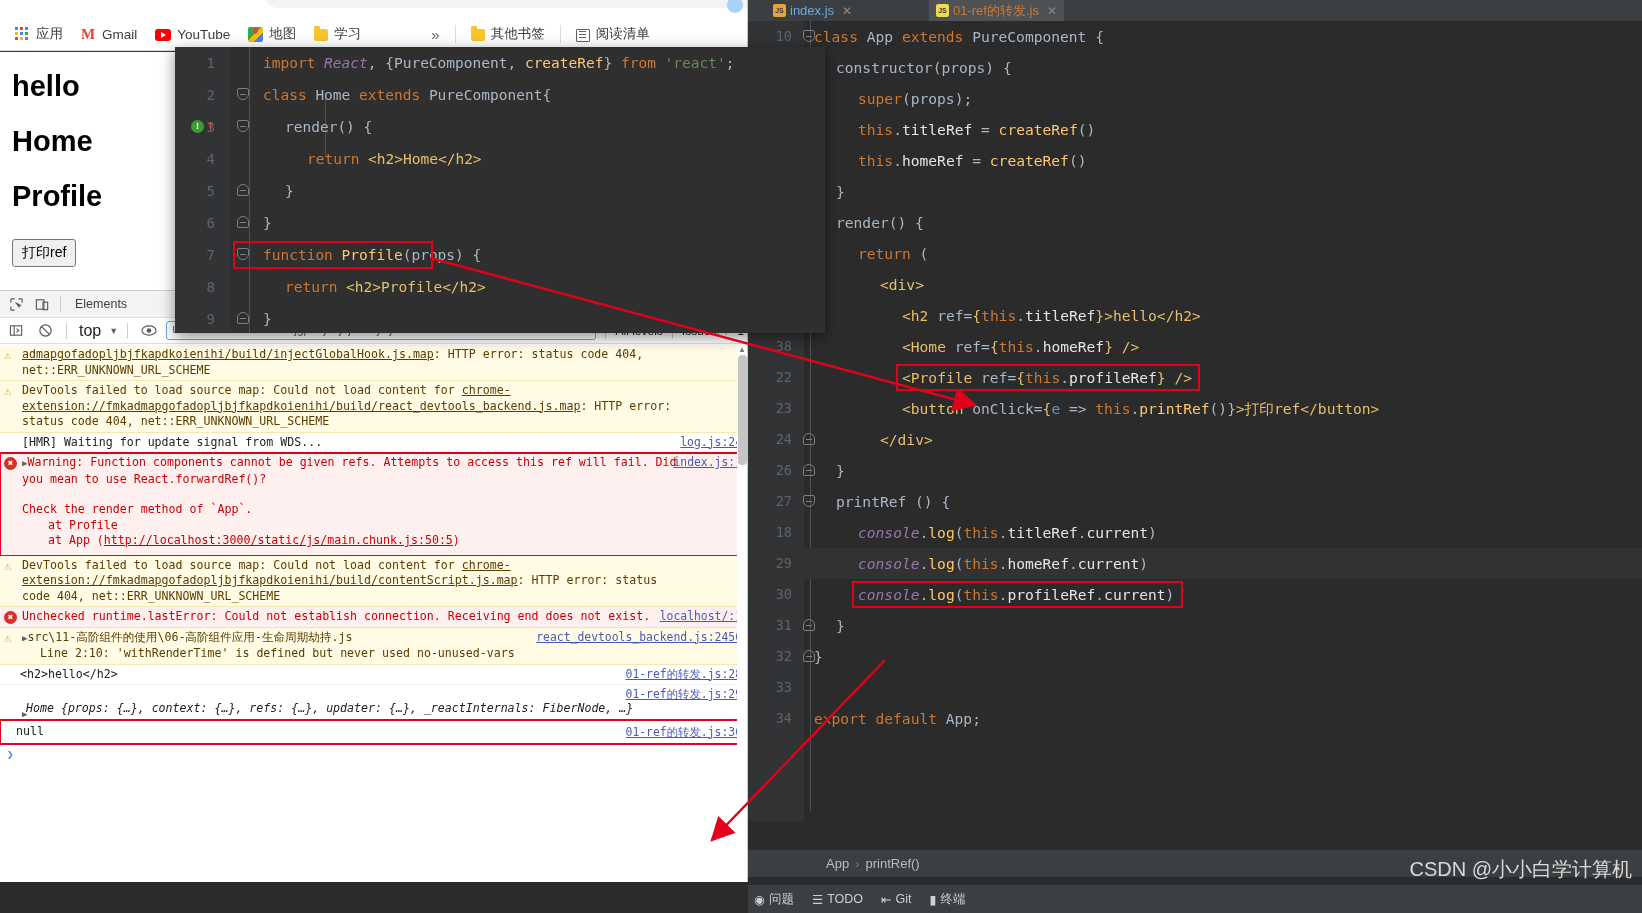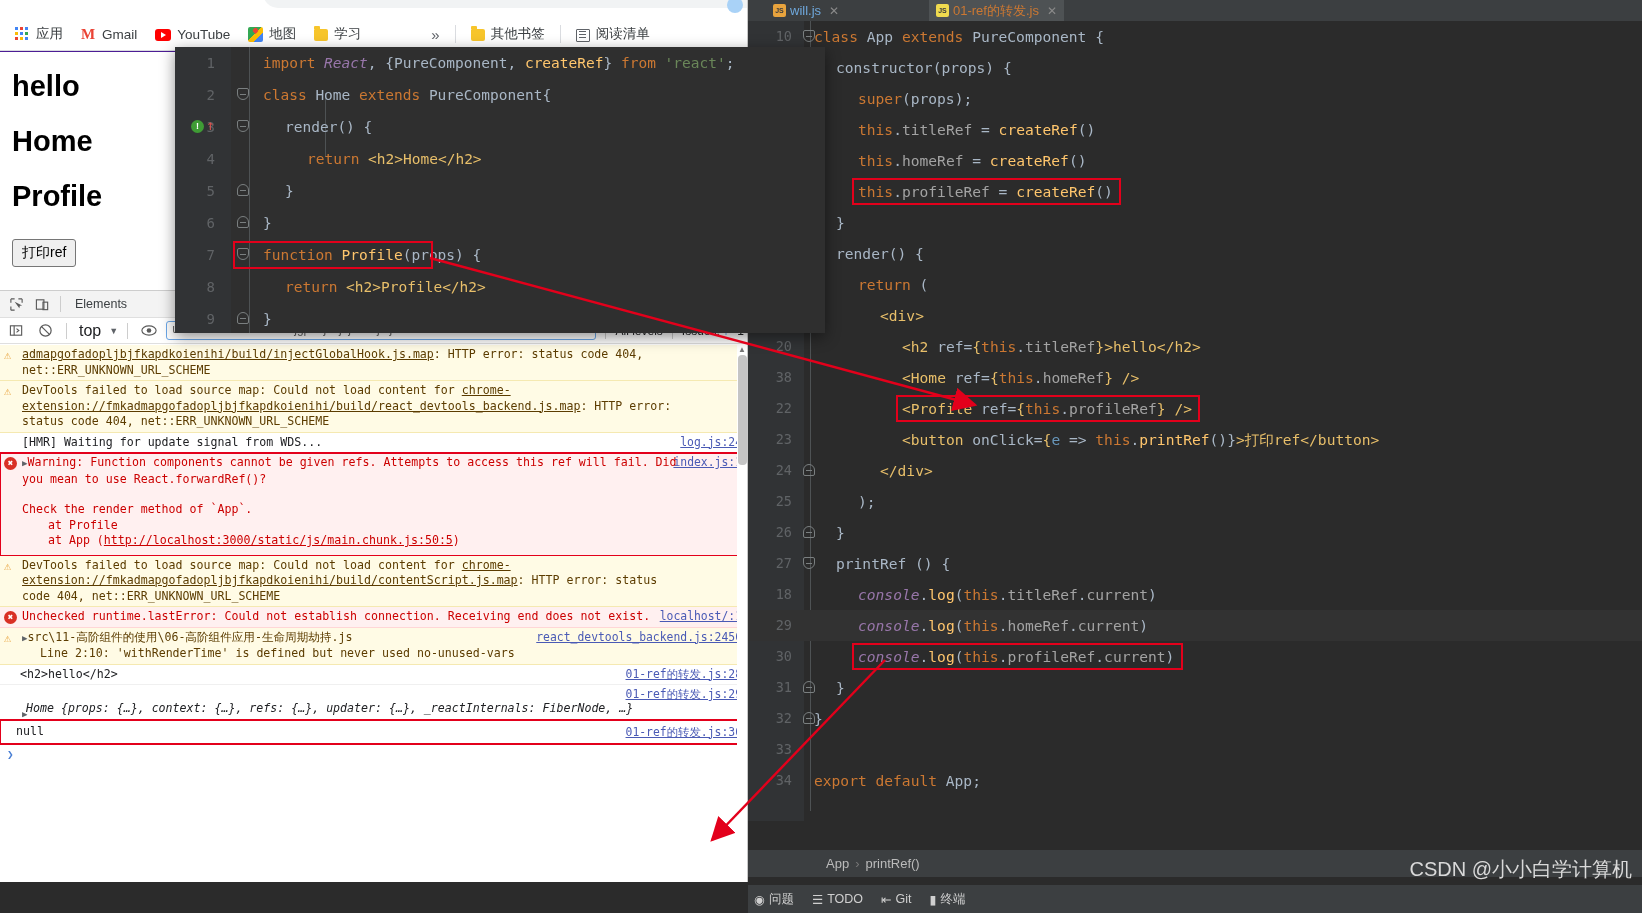--- a/index.html
+++ b/index.html
@@ -168,21 +168,21 @@
   .fi { display:block; width:12px; height:12px; border:1px solid #7a7f80; position:relative; }
   .fi.down { border-radius:2px 2px 6px 6px; }
   .fi.up   { border-radius:6px 6px 2px 2px; }
   .fi:after { content:""; position:absolute; left:2px; top:4.5px; width:6px; height:1px; background:#7a7f80; }
 
   
   .kw { color:#cc7832; }            
   .pl { color:#a9b7c6; }
   .str{ color:#6a8759; }            
   .fn { color:#ffc66d; }            
-  .fld{ color:#a3a3a3; }            
+  .fld{ color:#e5e5e5; }            
   .itl{ color:#9876aa; font-style:italic;}
   .br { color:#a9b7c6; }
   .tag{ color:#e8bf6a; }
   .bl { color:#6897bb; }
 
   
   .ann { position:absolute; border:2px solid #e3001b; pointer-events:none; }
   svg.arrows { position:absolute; left:0; top:0; width:1642px; height:913px; pointer-events:none; }
 
   
@@ -382,50 +382,48 @@
       <div id="dt-vup">▲</div>
       <div id="dt-vthumb"></div>
     </div>
   </div>
 </div>
 
 <div id="ide">
   <div id="ide-tabs">
     <div class="ide-tab" id="tab1">
       <span class="jsico o">JS</span>
-      <span>will.js</span>
+      <span>index.js</span>
       <span class="tab-x">✕</span>
     </div>
     <div class="ide-tab" id="tab2">
       <span class="jsico">JS</span>
       <span>01-ref的转发.js</span>
       <span class="tab-x">✕</span>
     </div>
   </div>
 
   <div id="ide-gutter"></div>
   <div id="ide-editor">
     <div class="idevline" style="top:0; height:790px;"></div>
     <div id="ide-rows">
         <div class="row"><span class="rnum">10</span><span class="fold"><span class="fi down"></span></span><span class="code" style="left:66px"><span class="kw">class </span><span class="pl">App </span><span class="kw">extends </span><span class="pl">PureComponent {</span></span></div>
         <div class="row"><span class="rnum">11</span><span class="code" style="left:88px"><span class="pl">constructor(props) {</span></span></div>
         <div class="row"><span class="rnum">12</span><span class="code" style="left:110px"><span class="kw">super</span><span class="pl">(props);</span></span></div>
         <div class="row"><span class="rnum">13</span><span class="code" style="left:110px"><span class="kw">this</span><span class="pl">.</span><span class="fld">titleRef </span><span class="pl">= </span><span class="fn">createRef</span><span class="pl">()</span></span></div>
         <div class="row"><span class="rnum">14</span><span class="code" style="left:110px"><span class="kw">this</span><span class="pl">.</span><span class="fld">homeRef </span><span class="pl">= </span><span class="fn">createRef</span><span class="pl">()</span></span></div>
-        <div class="row"><span class="rnum">15</span><span class="code" style="left:110px"><span class="kw">this</span><span class="pl">.</span><span class="fld">profileRef </span><span class="pl">= </span><span class="fn">createRef</span><span class="pl">()</span></span><div class="ann" style="left: 104px; top: 2px; height: 27px; width: 269.2px;"></div></div>
         <div class="row"><span class="rnum">16</span><span class="code" style="left:88px"><span class="br">}</span></span></div>
         <div class="row"><span class="rnum">17</span><span class="code" style="left:88px"><span class="pl">render() {</span></span></div>
         <div class="row"><span class="rnum">18</span><span class="code" style="left:110px"><span class="kw">return </span><span class="pl">(</span></span></div>
         <div class="row"><span class="rnum">19</span><span class="code" style="left:132px"><span class="tag">&lt;div&gt;</span></span></div>
         <div class="row"><span class="rnum">20</span><span class="code" style="left:154px"><span class="tag">&lt;h2 </span><span class="pl">ref=</span><span class="tag">{</span><span class="kw">this</span><span class="pl">.</span><span class="fld">titleRef</span><span class="tag">}</span><span class="tag">&gt;hello&lt;/h2&gt;</span></span></div>
         <div class="row"><span class="rnum">38</span><span class="code" style="left:154px"><span class="tag">&lt;Home </span><span class="pl">ref=</span><span class="tag">{</span><span class="kw">this</span><span class="pl">.</span><span class="fld">homeRef</span><span class="tag">} </span><span class="tag">/&gt;</span></span></div>
         <div class="row"><span class="rnum">22</span><span class="code" style="left:154px"><span class="tag">&lt;Profile </span><span class="pl">ref=</span><span class="tag">{</span><span class="kw">this</span><span class="pl">.</span><span class="fld">profileRef</span><span class="tag">} </span><span class="tag">/&gt;</span></span><div class="ann" style="left: 148px; top: 2px; height: 27px; width: 304.4px;"></div></div>
         <div class="row"><span class="rnum">23</span><span class="code" style="left:154px"><span class="tag">&lt;button </span><span class="pl">onClick=</span><span class="tag">{</span><span class="bl">e </span><span class="pl">=&gt; </span><span class="kw">this</span><span class="pl">.</span><span class="fn">printRef</span><span class="pl">()}</span><span class="tag">&gt;打印ref&lt;/button&gt;</span></span></div>
         <div class="row"><span class="rnum">24</span><span class="fold"><span class="fi up"></span></span><span class="code" style="left:132px"><span class="tag">&lt;/div&gt;</span></span></div>
-        <div class="row"><span class="rnum">25</span><span class="code" style="left:110px"><span class="pl">);</span></span></div>
         <div class="row"><span class="rnum">26</span><span class="fold"><span class="fi up"></span></span><span class="code" style="left:88px"><span class="br">}</span></span></div>
         <div class="row"><span class="rnum">27</span><span class="fold"><span class="fi down"></span></span><span class="code" style="left:88px"><span class="pl">printRef () {</span></span></div>
         <div class="row"><span class="rnum">18</span><span class="code" style="left:110px"><span class="itl">console</span><span class="pl">.</span><span class="fn">log</span><span class="pl">(</span><span class="kw">this</span><span class="pl">.</span><span class="fld">titleRef</span><span class="pl">.</span><span class="fld">current</span><span class="pl">)</span></span></div>
         <div class="row hl"><span class="rnum">29</span><span class="code" style="left:110px"><span class="itl">console</span><span class="pl">.</span><span class="fn">log</span><span class="pl">(</span><span class="kw">this</span><span class="pl">.</span><span class="fld">homeRef</span><span class="pl">.</span><span class="fld">current</span><span class="pl">)</span></span></div>
         <div class="row"><span class="rnum">30</span><span class="code" style="left:110px"><span class="itl">console</span><span class="pl">.</span><span class="fn">log</span><span class="pl">(</span><span class="kw">this</span><span class="pl">.</span><span class="fld">profileRef</span><span class="pl">.</span><span class="fld">current</span><span class="pl">)</span></span><div class="ann" style="left: 104px; top: 2px; height: 27px; width: 330.8px;"></div></div>
         <div class="row"><span class="rnum">31</span><span class="fold"><span class="fi up"></span></span><span class="code" style="left:88px"><span class="br">}</span></span></div>
         <div class="row"><span class="rnum">32</span><span class="fold"><span class="fi up"></span></span><span class="code" style="left:66px"><span class="br">}</span></span></div>
         <div class="row"><span class="rnum">33</span><span class="code" style="left:66px"><span class="pl"></span></span></div>
         <div class="row"><span class="rnum">34</span><span class="code" style="left:66px"><span class="kw">export default </span><span class="pl">App;</span></span></div>
       </div>

